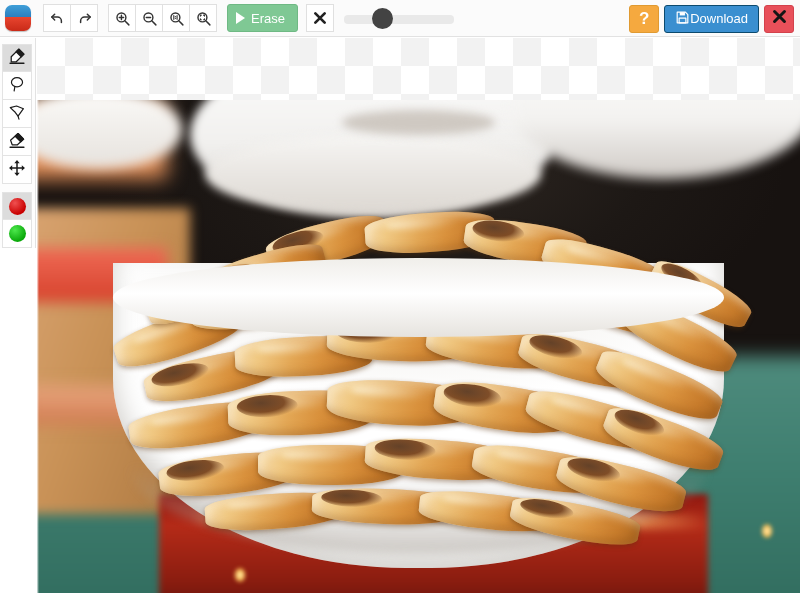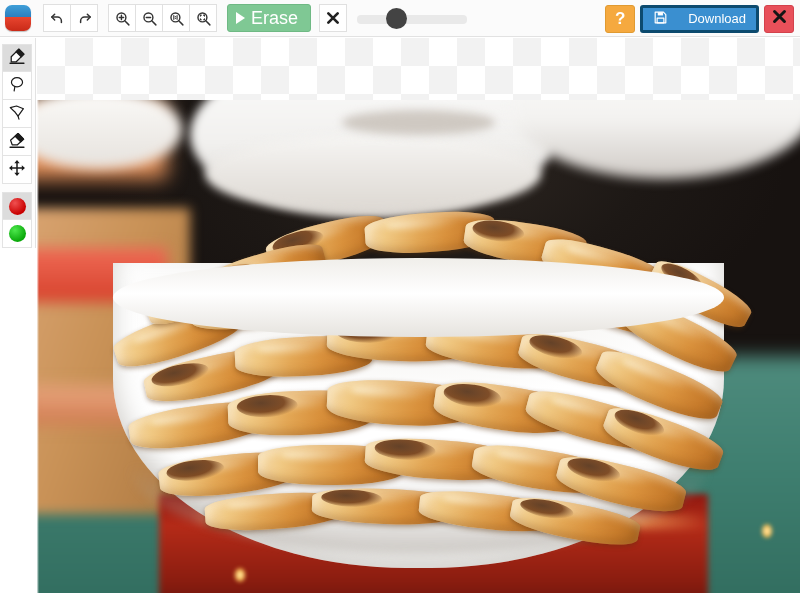--- a/index.html
+++ b/index.html
@@ -45,21 +45,21 @@
     flex: 0 0 auto;
   }
   .tbtn svg { display: block; }
   .grp { display: flex; margin-right: 10px; }
   .grp .tbtn + .tbtn { margin-left: -1px; }
 
   
   #erase-btn {
     height: 28px; padding: 0 12px 0 8px;
     background: #7fc894; border: 1px solid #6fb984; border-radius: 3px;
-    color: #fff; font-size: 18px;
+    color: #fff; font-size: 13px;
     display: flex; align-items: center; gap: 6px;
     cursor: pointer; margin-right: 8px;
     flex: 0 0 auto;
   }
   #erase-btn .tri {
     width: 0; height: 0;
     border-left: 9px solid #ffffff;
     border-top: 6px solid transparent;
     border-bottom: 6px solid transparent;
   }
@@ -85,23 +85,23 @@
 
   
   #help-btn {
     width: 30px; height: 28px; border-radius: 3px;
     background: #f5a93f; border: 1px solid #e09a31;
     color: #fff; font-size: 17px; font-weight: bold;
     display: flex; align-items: center; justify-content: center; cursor: pointer;
   }
   #download-btn {
     height: 28px; padding: 0 10px; border-radius: 3px;
-    background: #3a8fd0; border: 3px solid #0c4a6e;
+    background: #3a8fd0; border: 1px solid #0c4a6e;
     color: #fff; font-size: 13px;
-    display: flex; align-items: center; gap: 20px; cursor: pointer;
+    display: flex; align-items: center; gap: 0; cursor: pointer;
   }
   #close-btn {
     width: 30px; height: 28px; border-radius: 3px;
     background: #e8505a; border: 1px solid #d3424c;
     display: flex; align-items: center; justify-content: center; cursor: pointer;
   }
 
   
   #sidebar {
     position: absolute; left: 0; top: 38px;

